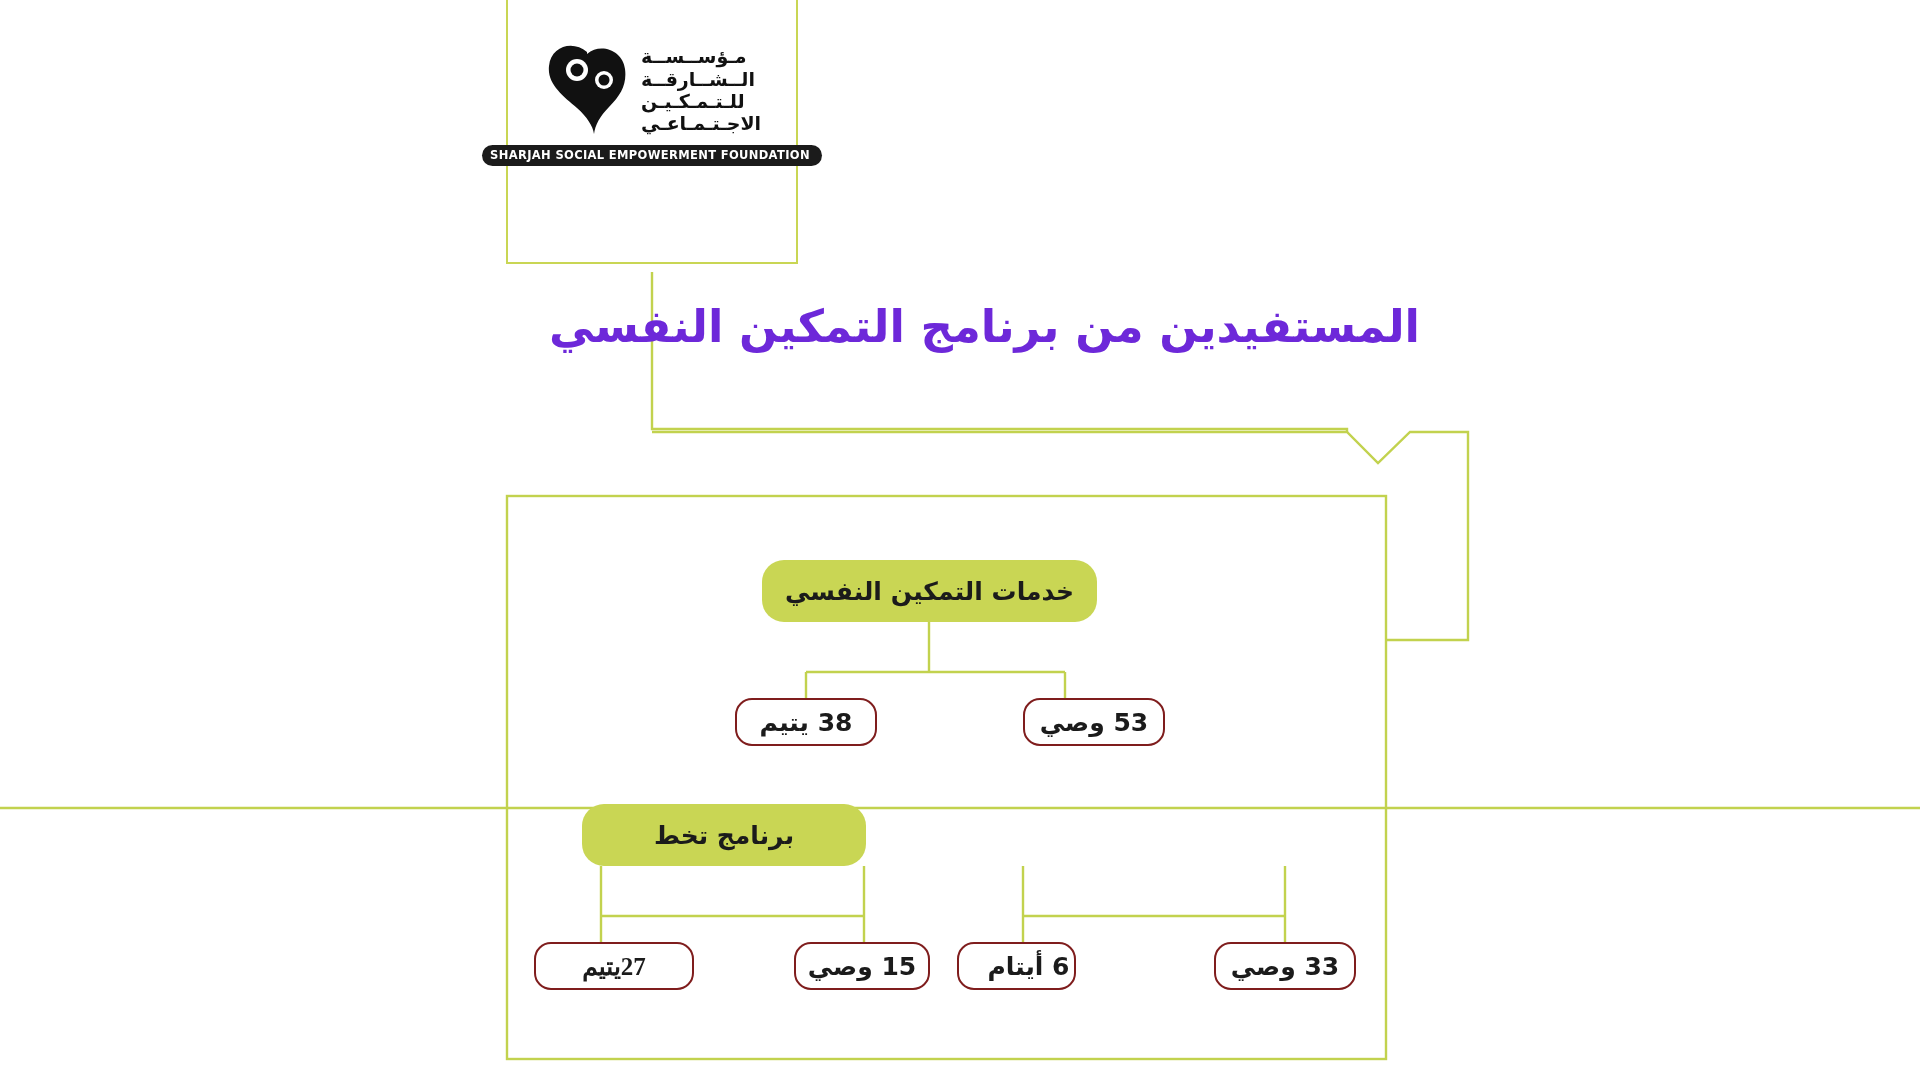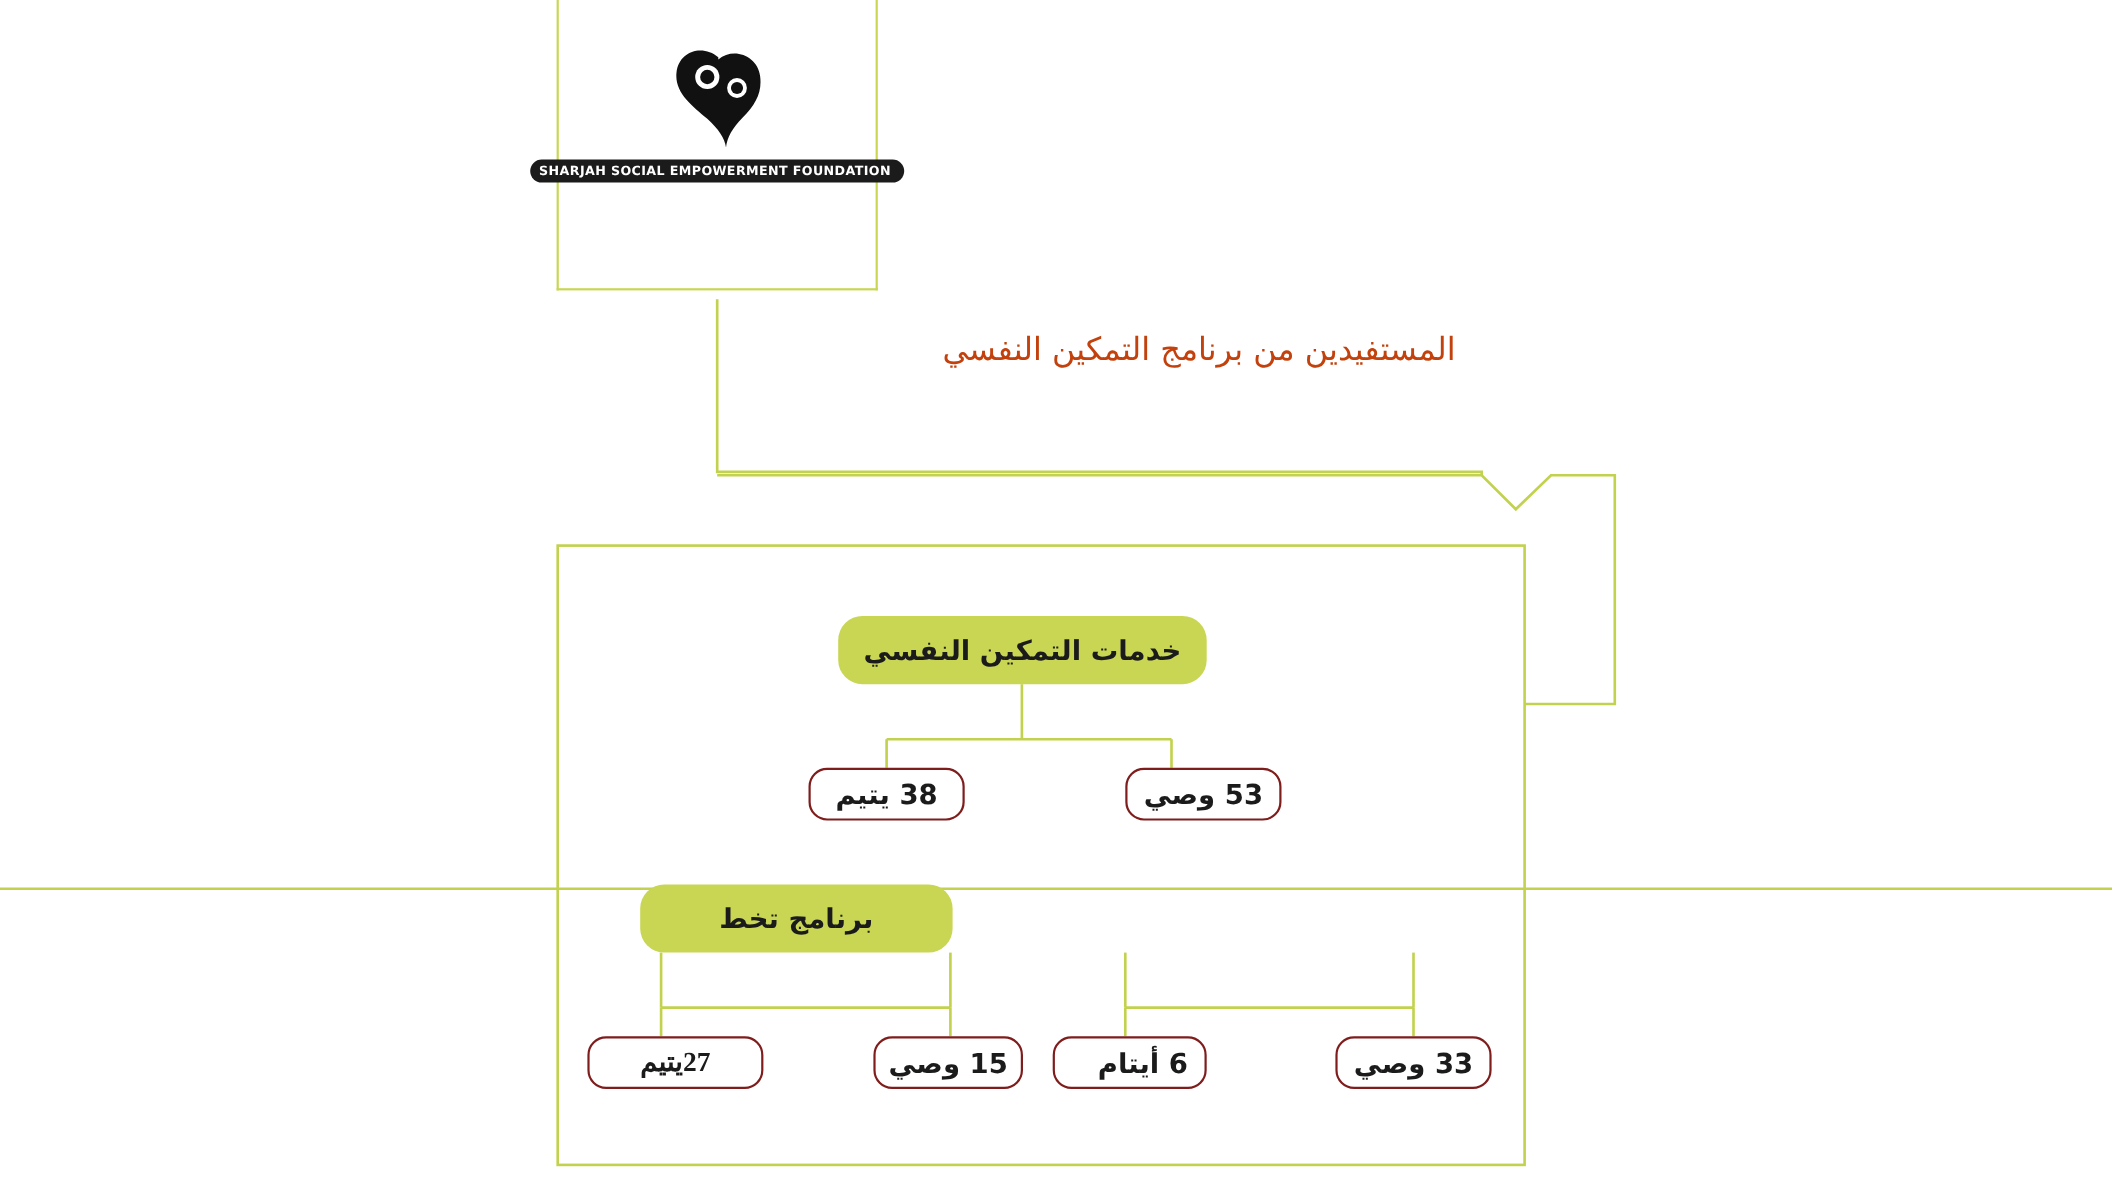--- a/index.html
+++ b/index.html
@@ -92,23 +92,23 @@
     white-space: nowrap;
   }
 
   
   #page-title {
     position: absolute;
     left: 760px;
     top: 300px;
     width: 660px;
     text-align: center;
-    font-size: 29px;
-    font-weight: 400;
-    color: #c2410c;
+    font-size: 45px;
+    font-weight: 700;
+    color: #6d28d9;
     direction: rtl;
     white-space: nowrap;
     letter-spacing: -0.5px;
   }
 
   
   .node {
     position: absolute;
     box-sizing: border-box;
     display: flex;
@@ -163,20 +163,26 @@
     <line x1="1023" y1="866" x2="1023" y2="916" stroke="#c2d24e" stroke-width="2.4"></line>
     <line x1="1023" y1="916" x2="1285" y2="916" stroke="#c2d24e" stroke-width="2.4"></line>
     <line x1="1285" y1="866" x2="1285" y2="916" stroke="#c2d24e" stroke-width="2.4"></line>
     <line x1="1023" y1="916" x2="1023" y2="942" stroke="#c2d24e" stroke-width="2.4"></line>
     <line x1="1285" y1="916" x2="1285" y2="942" stroke="#c2d24e" stroke-width="2.4"></line>
   </svg>
 
   <div id="logo-panel">
     <div id="logo-inner">
       <div id="logo-row">
+        <div class="logo-arabic">
+          <span>مـؤســســة</span>
+          <span>الــشــارقــة</span>
+          <span>للـتـمـكـيـن</span>
+          <span>الاجـتـمـاعـي</span>
+        </div>
         <svg id="logo-heart" viewBox="0 0 86 92">
           <path d="M44 8 C30 -4 8 2 6 22 C4 40 20 52 34 64 C44 73 50 82 51 90 C52 81 57 72 66 63 C78 51 84 40 82 25 C80 7 58 -2 44 10 Z" fill="#111111"></path>
           <circle cx="34" cy="26" r="11" fill="#ffffff"></circle>
           <circle cx="61" cy="36" r="9" fill="#ffffff"></circle>
           <circle cx="34" cy="26" r="6.5" fill="#111111"></circle>
           <circle cx="61" cy="36" r="5.5" fill="#111111"></circle>
         </svg>
       </div>
       <div id="logo-en-bar">SHARJAH SOCIAL EMPOWERMENT FOUNDATION</div>
     </div>
@@ -190,17 +196,17 @@
 
   <div class="node leaf" style="left:995px; top:698px; width:142px;margin-left:28px;">53 وصي</div>
 
   <div class="node parent" style="left:582px; top:804px; width:284px;">برنامج تخط</div>
 
   <div class="node leaf" style="left:534px; top:942px; width:160px;font-family:Liberation Serif, serif;">27يتيم</div>
 
   <div class="node leaf" style="left:794px; top:942px; width:136px;">15 وصي</div>
 
 
-  <div class="node leaf" style="left:957px; top:942px; width:140px;padding-left:24px;">6 أيتام</div>
+  <div class="node leaf" style="left:957px; top:942px; width:119px;padding-left:24px;">6 أيتام</div>
 
   <div class="node leaf" style="left:1214px; top:942px; width:142px;">33 وصي</div>
 
 </div>
 
 </body></html>

